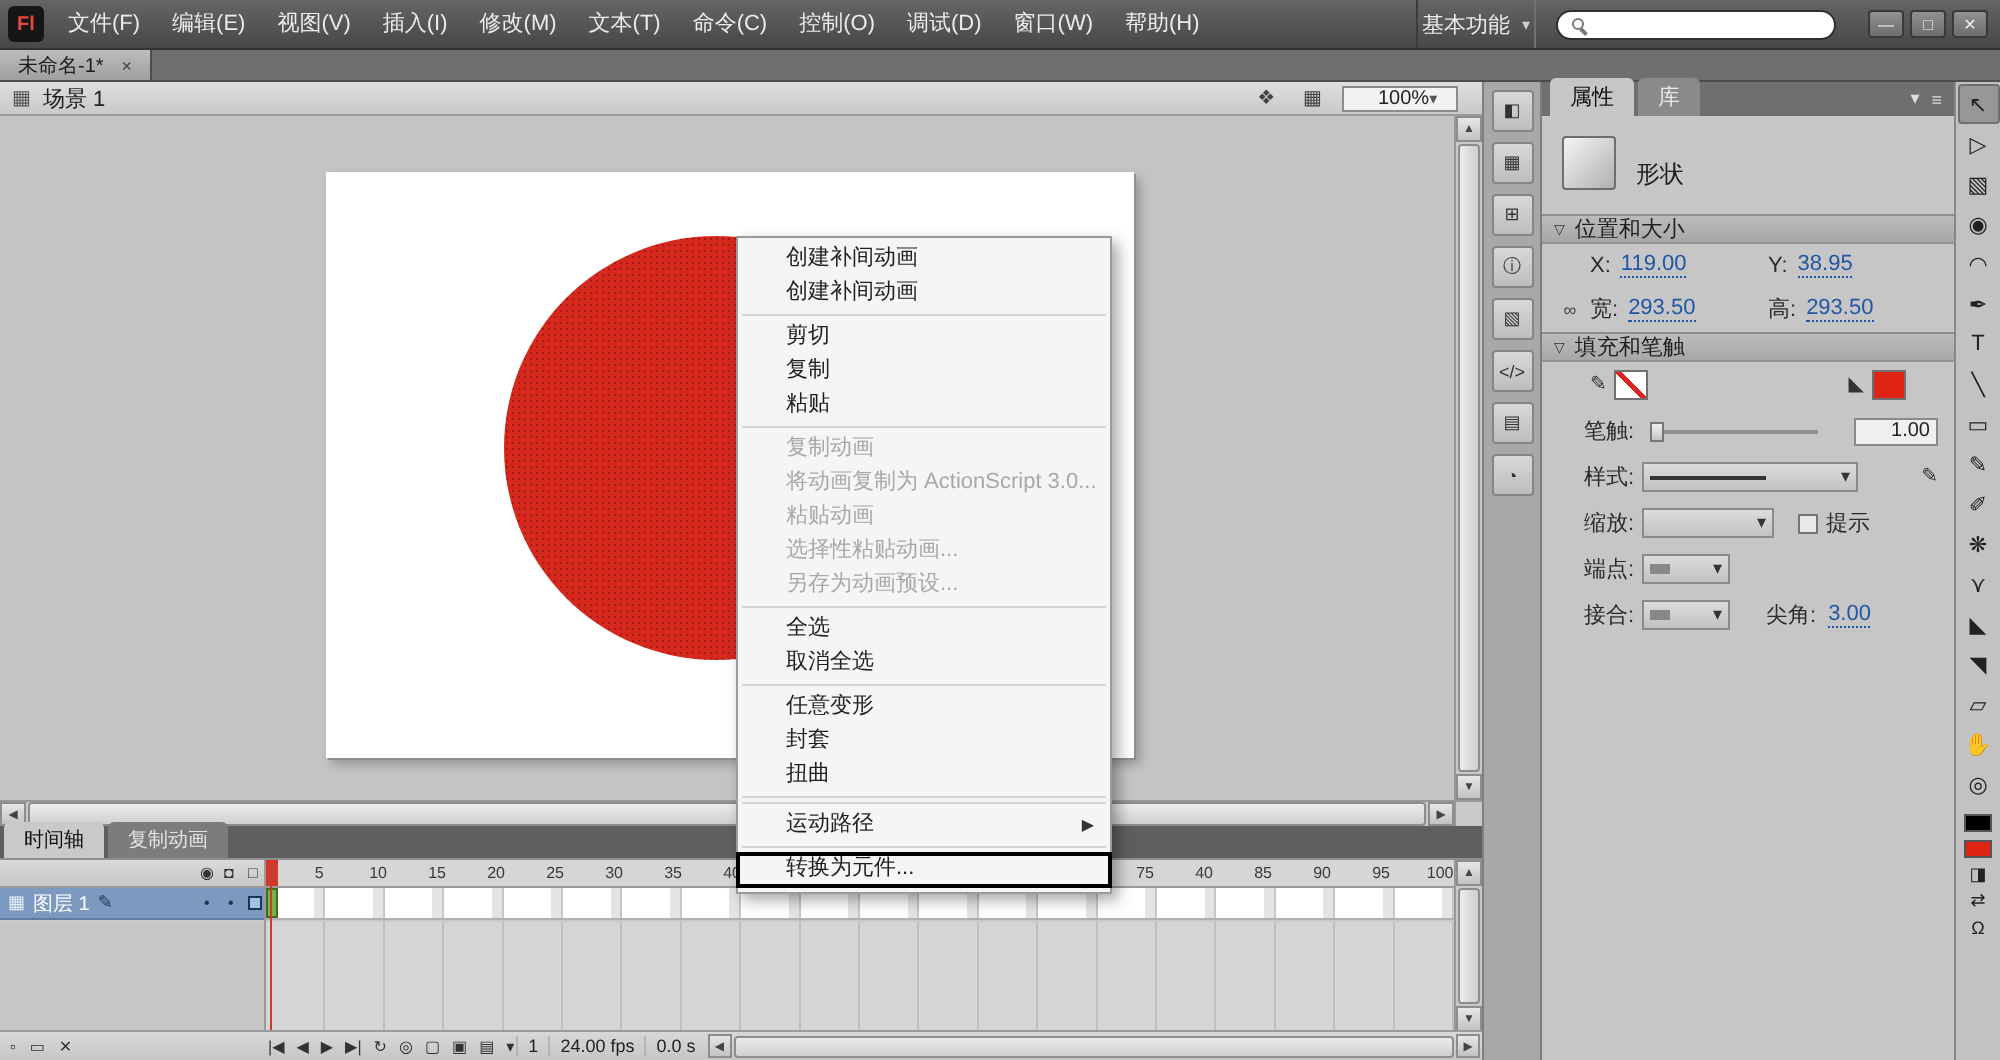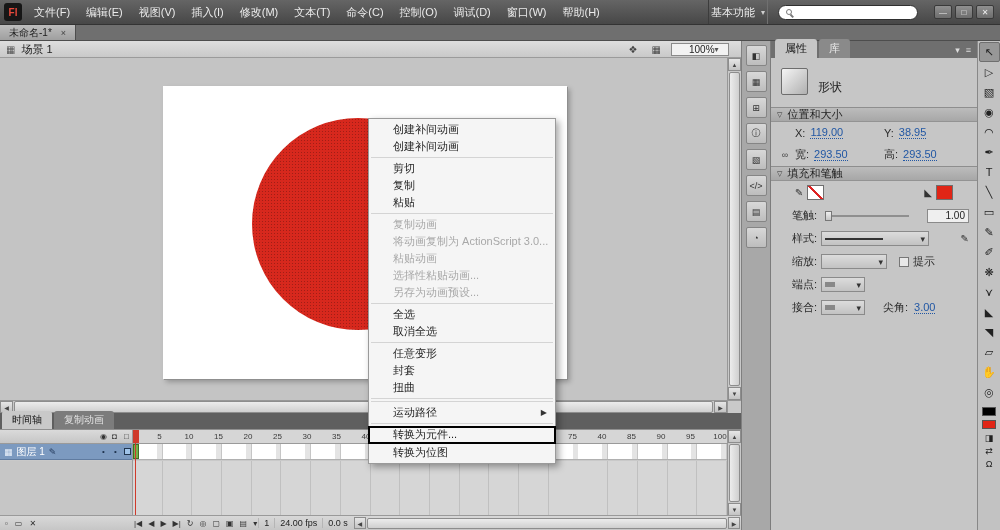--- a/index.html
+++ b/index.html
@@ -484,16 +484,15 @@
       <div class="cmi">取消全选</div>
       <div class="cm-sep"></div>
       <div class="cmi">任意变形</div>
       <div class="cmi">封套</div>
       <div class="cmi">扭曲</div>
       <div class="cm-sep"></div>
       <div class="cm-sep"></div>
       <div class="cmi">运动路径<span class="subarrow">▶</span></div>
       <div class="cm-sep"></div>
       <div class="cmi hl">转换为元件...</div>
-      <div class="cmi">转换为位图</div>
     </div>
 
 </div>
 
 </body></html>

